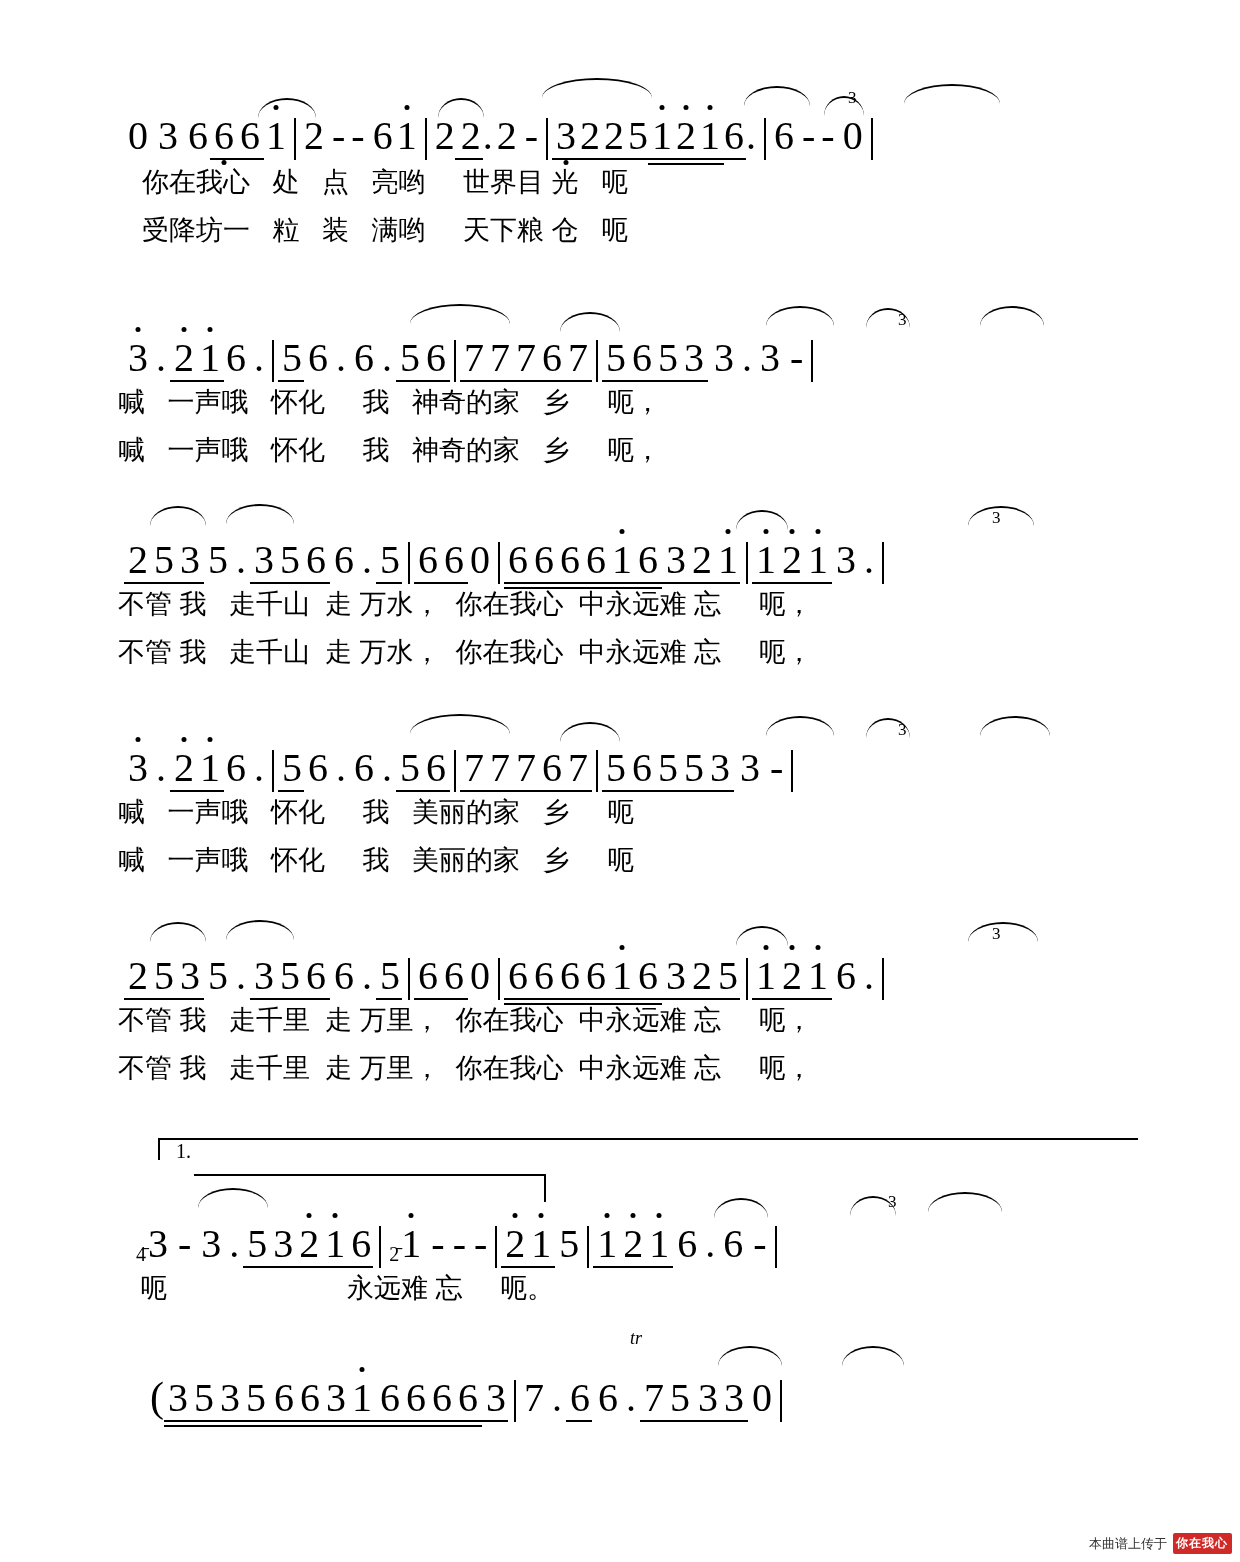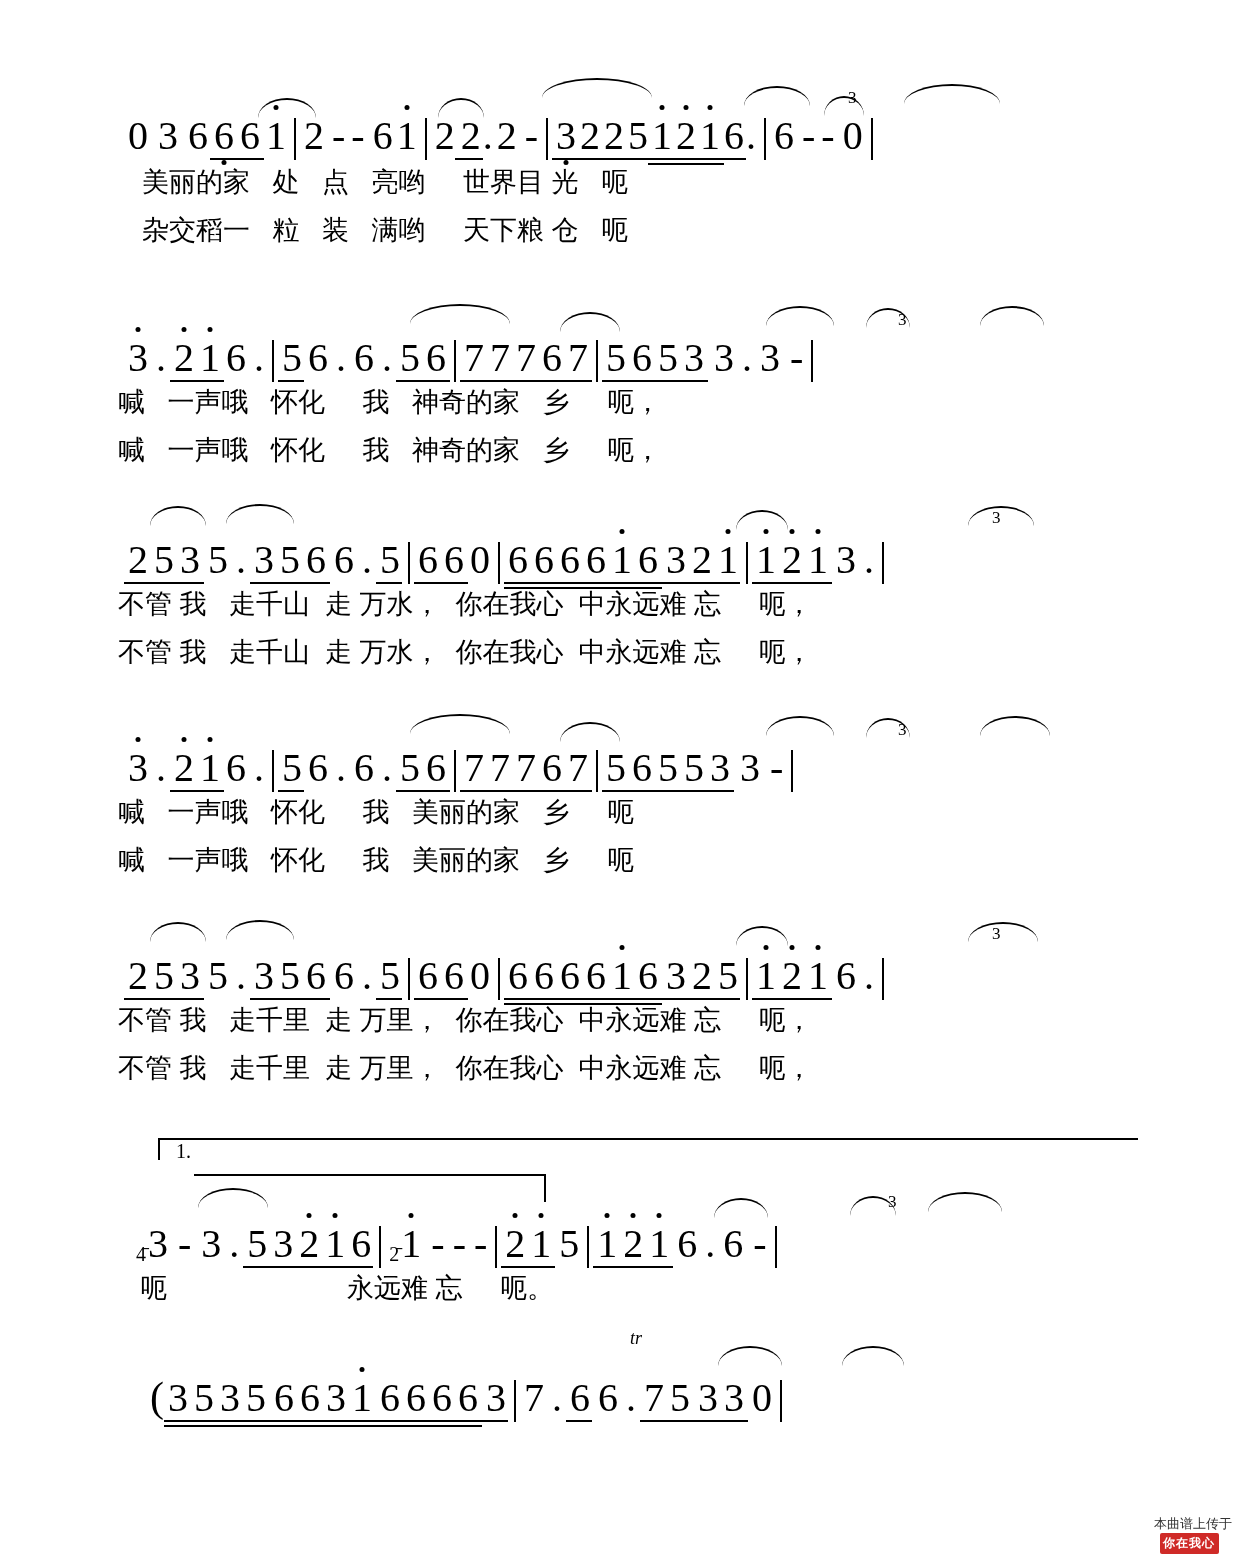--- a/index.html
+++ b/index.html
@@ -110,25 +110,24 @@
   }
   .lyr {
     position: absolute;
     top: 0;
   }
   .credit {
     position: absolute;
     right: 8px;
     bottom: 8px;
     display: flex;
-    align-items: flex-start;
+    align-items: center;
     font-family: "Liberation Sans", sans-serif;
     font-size: 13px;
     color: #333;
-    flex-direction: column;
   }
   .credit .logo {
     display: inline-block;
     margin-left: 6px;
     background: #cf2a27;
     color: #fff;
     font-size: 12px;
     padding: 2px 4px 2px 3px;
     border-radius: 2px;
   }
@@ -184,24 +183,24 @@
       <span class="cell" style="margin-left:2px;">.</span>
       <span class="bar"></span>
       <span class="cell">6</span>
       <span class="cell" style="margin-left:8px;">-</span>
       <span class="cell" style="margin-left:6px;">-</span>
       <span class="cell" style="margin-left:8px;">0</span>
       <span class="bar"></span>
     </div>
 
     <div class="lyrics" style="position:absolute; left:0; top:92px;">
-      <span class="lyr" style="left:142px;">美丽的家   处   点   亮哟     世界目 光   呃</span>
+      <span class="lyr" style="left:142px;">你在我心   处   点   亮哟     世界目 光   呃</span>
     </div>
     <div class="lyrics" style="position:absolute; left:0; top:140px;">
-      <span class="lyr" style="left:142px;">杂交稻一   粒   装   满哟     天下粮 仓   呃</span>
+      <span class="lyr" style="left:142px;">受降坊一   粒   装   满哟     天下粮 仓   呃</span>
     </div>
   </div>
 
   <div class="system" style="position:absolute; left:0; top:290px; width:1240px;">
     <div class="slur" style="left:410px; top:14px; width:100px;"></div>
     <div class="slur" style="left:560px; top:22px; width:60px;"></div>
     <div class="slur" style="left:766px; top:16px; width:68px;"></div>
     <div class="slur" style="left:866px; top:18px; width:44px;"></div>
     <div class="slur" style="left:980px; top:16px; width:64px;"></div>
     <div class="triplet" style="left:898px; top:20px;">3</div>

